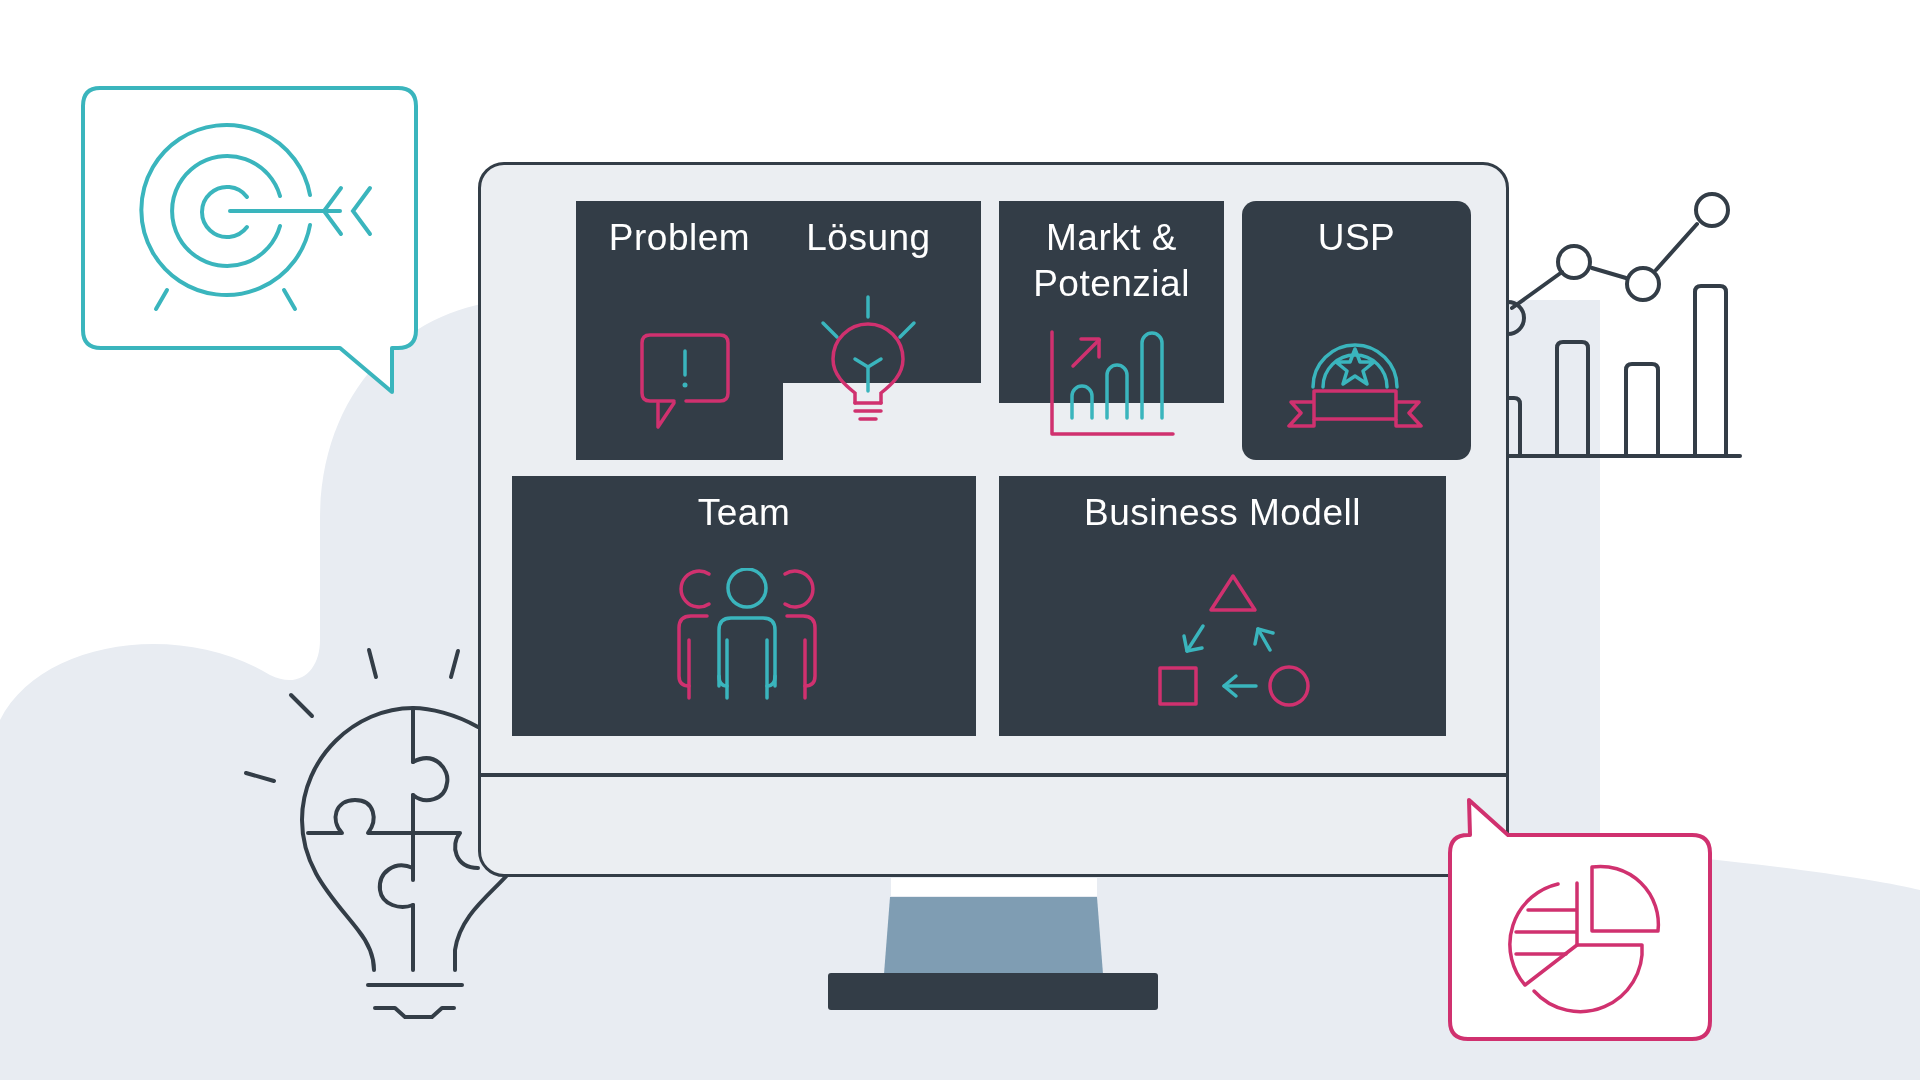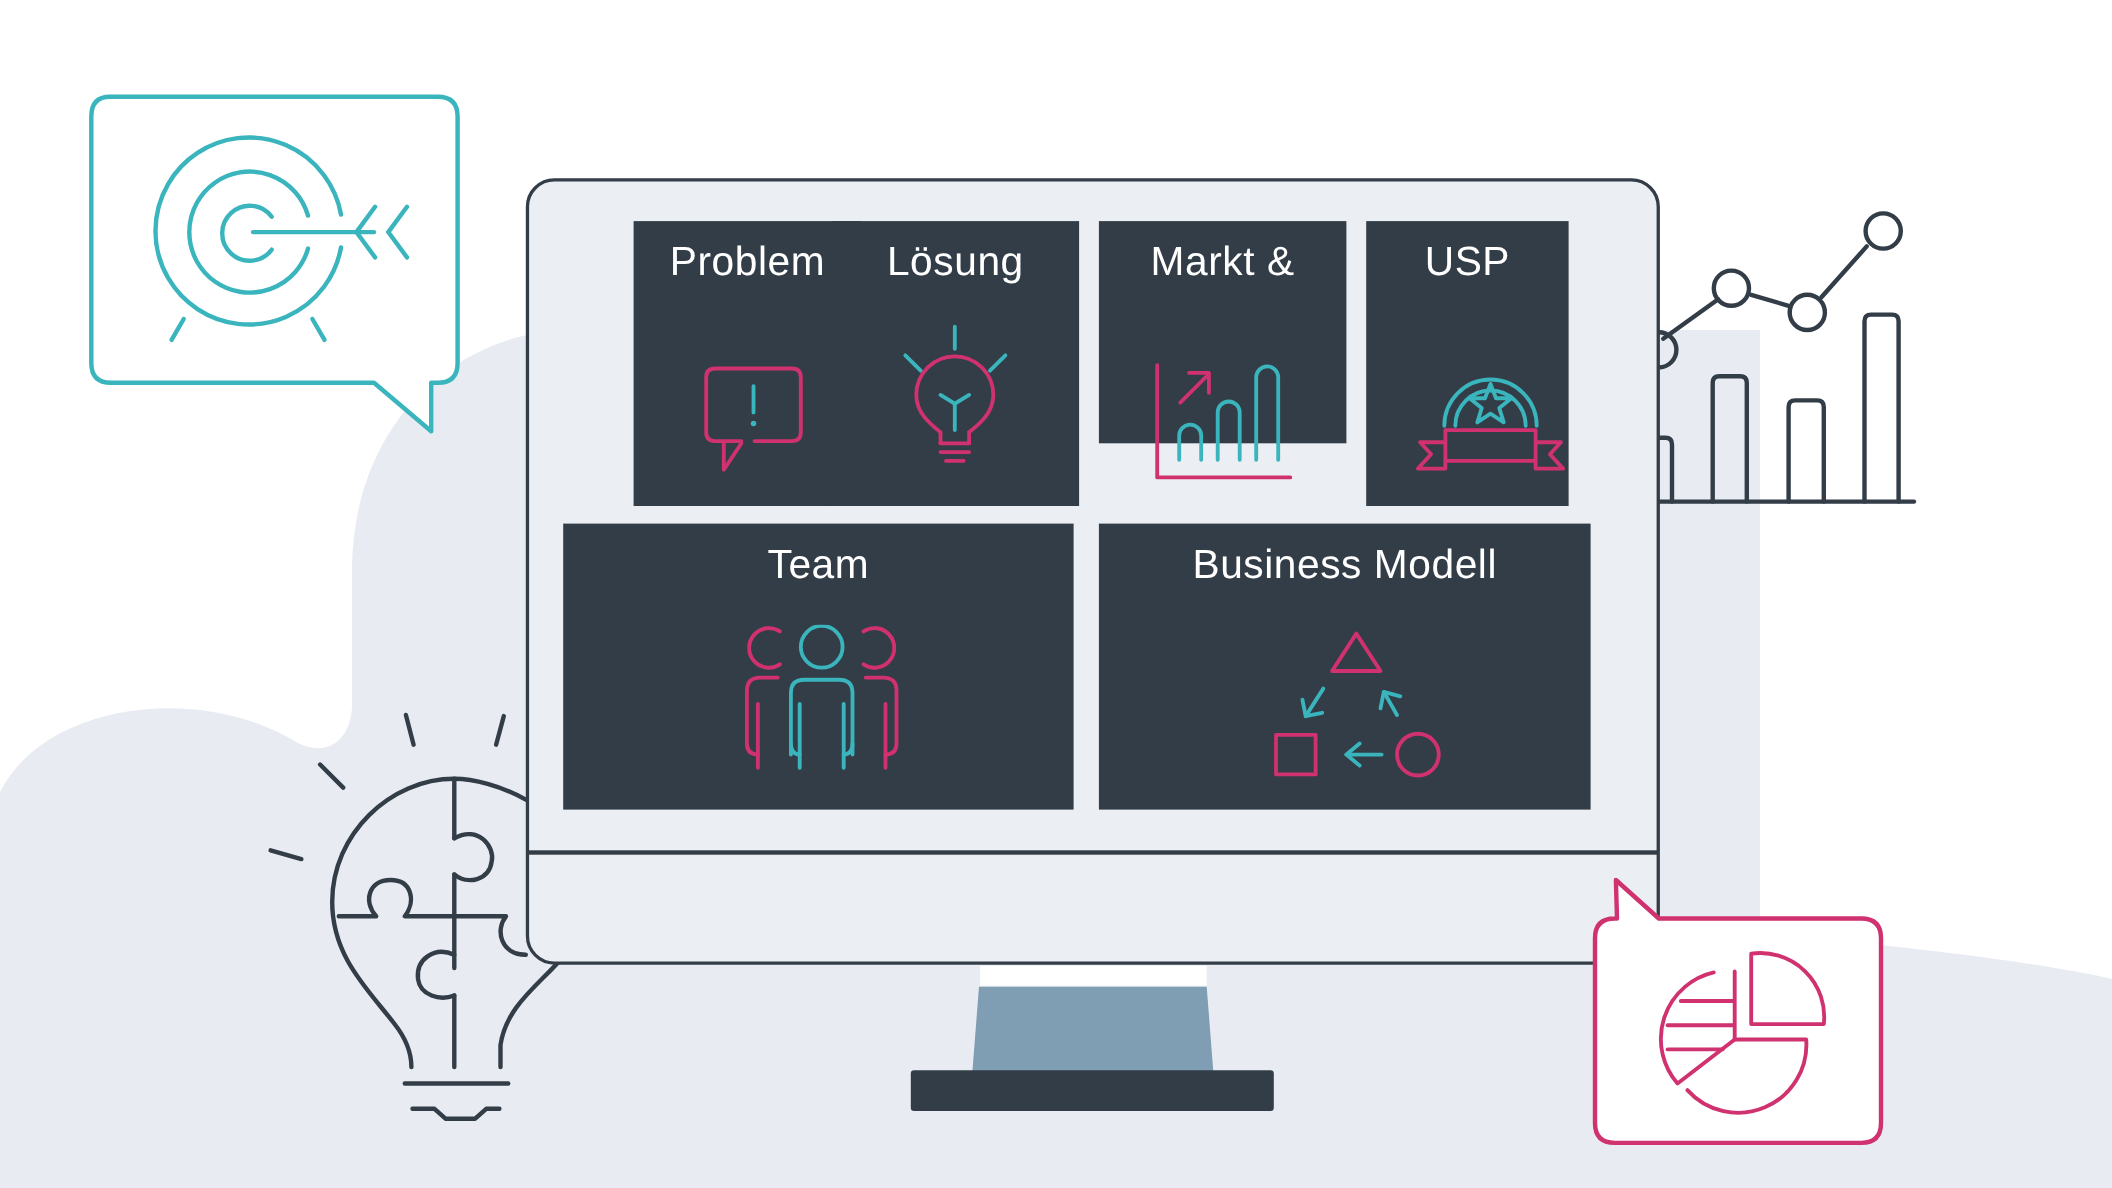--- a/index.html
+++ b/index.html
@@ -94,21 +94,21 @@
   <svg style="left:60px;top:130px;" width="104" height="104" viewBox="0 0 104 104">
     <g fill="none" stroke="#d0316f" stroke-width="3.5" stroke-linecap="round" stroke-linejoin="round">
       <path d="M38 70 L 14 70 Q 6 70 6 62 L 6 12 Q 6 4 14 4 L 84 4 Q 92 4 92 12 L 92 62 Q 92 70 84 70 L 50 70"></path>
       <path d="M38 72 L 22 96 L 22 72"></path>
     </g>
     <line x1="49" y1="20" x2="49" y2="44" stroke="#3ab5bd" stroke-width="3.5" stroke-linecap="round"></line>
     <circle cx="49" cy="54" r="2.5" fill="#3ab5bd"></circle>
   </svg>
 </div>
 
-<div class="tile" style="left:756px;top:201px;width:225px;height:259px;">
+<div class="tile" style="left:756px;top:201px;width:225px;height:182px;">
   <div class="tile-title">Lösung</div>
   <svg style="left:55px;top:92px;" width="116" height="150" viewBox="0 0 116 150">
     <g fill="none" stroke="#3ab5bd" stroke-width="3.5" stroke-linecap="round">
       <line x1="57" y1="4" x2="57" y2="24"></line>
       <line x1="12" y1="30" x2="26" y2="44"></line>
       <line x1="103" y1="30" x2="89" y2="44"></line>
       <path d="M44 66 L 57 74 L 70 66"></path>
       <line x1="57" y1="74" x2="57" y2="98"></line>
     </g>
     <g fill="none" stroke="#d0316f" stroke-width="3.5" stroke-linecap="round">
@@ -116,36 +116,37 @@
       <line x1="44" y1="110" x2="70" y2="110"></line>
       <line x1="44" y1="118" x2="70" y2="118"></line>
       <line x1="49" y1="126" x2="65" y2="126"></line>
     </g>
   </svg>
 </div>
 
 <div class="tile" style="left:999px;top:201px;width:225px;height:202px;">
   <div class="tile-title">
     <div>Markt &amp;</div>
+    <div>Potenzial</div>
   </div>
   <svg style="left:48px;top:127px;" width="130" height="112" viewBox="0 0 130 112">
     <g fill="none" stroke="#d0316f" stroke-width="3.5" stroke-linecap="round" stroke-linejoin="round">
       <path d="M5 4 L 5 106 L 126 106"></path>
       <line x1="26" y1="38" x2="52" y2="12"></line>
       <path d="M34 11 L 52 11 L 52 29"></path>
     </g>
     <g fill="none" stroke="#3ab5bd" stroke-width="3.5" stroke-linecap="round">
       <path d="M25 90 L 25 68 A 10 10 0 0 1 45 68 L 45 90"></path>
       <path d="M60 90 L 60 47 A 10 10 0 0 1 80 47 L 80 90"></path>
       <path d="M95 90 L 95 15 A 10 10 0 0 1 115 15 L 115 90"></path>
     </g>
   </svg>
 </div>
 
-<div class="tile" style="left:1242px;top:201px;width:184px;height:259px;">
+<div class="tile" style="left:1242px;top:201px;width:229px;height:259px;border-radius:14px;">
   <div class="tile-title">USP</div>
   <svg style="left:45px;top:124px;" width="136" height="112" viewBox="0 0 136 112">
     <g fill="none" stroke="#3ab5bd" stroke-width="3.5" stroke-linecap="round" stroke-linejoin="round">
       <path d="M26 62 A 42 42 0 1 1 110 62"></path>
       <path d="M36 62 A 32 32 0 1 1 100 62"></path>
       <polygon points="68,24 73,37 87,37 76,46 80,59 68,51 56,59 60,46 49,37 63,37"></polygon>
     </g>
     <g fill="none" stroke="#d0316f" stroke-width="3.5" stroke-linejoin="round">
       <rect x="27" y="66" width="82" height="28"></rect>
       <path d="M27 77 L 4 77 L 14 88 L 2 101 L 27 101 L 27 94"></path>

